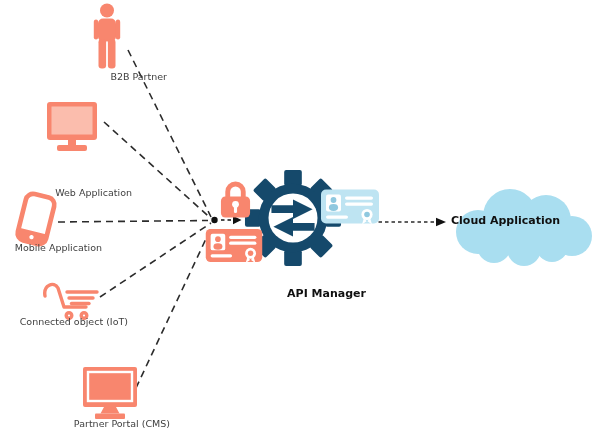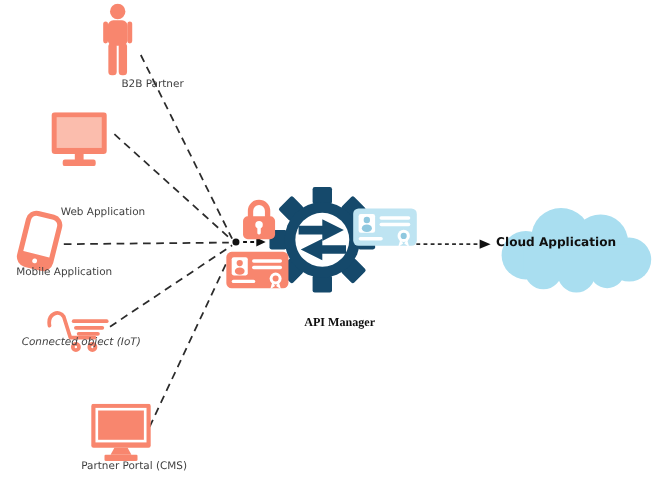--- a/index.html
+++ b/index.html
@@ -80,21 +80,21 @@
       <g stroke="var(--salmon)" stroke-width="3.4" fill="none" stroke-linecap="round" stroke-linejoin="round">
         <path d="M3,16 C1,5 12,1 16,8 L22,27 H44"></path>
         <path d="M25,12 H55"></path>
         <path d="M27,18 H51"></path>
         <path d="M29.5,23.5 H47"></path>
         <circle cx="27" cy="35.5" r="2.8"></circle>
         <circle cx="42" cy="35.5" r="2.8"></circle>
       </g>
     </svg>
   </div>
-  <div class="node-label" style="left:8px;top:306px;width:120px;font-style:italic;">Connected object (IoT)</div>
+  <div class="node-label" style="left:8px;top:316px;width:120px;">Connected object (IoT)</div>
 
   <div class="node" style="left:82px;top:367px;">
     <svg width="56" height="52" viewBox="0 0 56 52">
       <rect x="1" y="0" width="54" height="40" rx="2" fill="var(--salmon)"></rect>
       <rect x="6" y="5" width="44" height="29" fill="var(--salmon)" stroke="#fff" stroke-width="2.4"></rect>
       <path d="M22,40 L34,40 L37.5,46.5 L18.5,46.5 z" fill="var(--salmon)"></path>
       <rect x="13" y="46.5" width="30" height="5.5" rx="1" fill="var(--salmon)"></rect>
     </svg>
   </div>
   <div class="node-label" style="left:50px;top:418px;width:120px;">Partner Portal (CMS)</div>
@@ -166,21 +166,21 @@
       <rect x="5" y="28" width="22" height="3.2" rx="1.6" fill="#fff"></rect>
       <g>
         <polygon points="43,30 41,37 45.5,33.8" fill="#fff"></polygon>
         <polygon points="49,30 51,37 46.5,33.8" fill="#fff"></polygon>
         <circle cx="46" cy="27" r="5.6" fill="#fff"></circle>
         <circle cx="46" cy="27" r="2.8" fill="var(--card_blue_dark)"></circle>
       </g>
     </svg>
   </div>
 
-  <div class="node-label bold" style="left:221px;top:287px;width:120px;font-family:Liberation Serif, serif;">API Manager</div>
+  <div class="node-label bold" style="left:246px;top:287px;width:120px;">API Manager</div>
 
   <div class="cloud-wrap">
     <svg width="154" height="94" viewBox="0 0 154 94">
       <g fill="var(--cloud_blue)">
         <circle cx="32" cy="52" r="22"></circle>
         <circle cx="64" cy="36" r="27"></circle>
         <circle cx="100" cy="40" r="25"></circle>
         <circle cx="126" cy="56" r="20"></circle>
         <circle cx="48" cy="66" r="17"></circle>
         <circle cx="78" cy="69" r="17"></circle>

